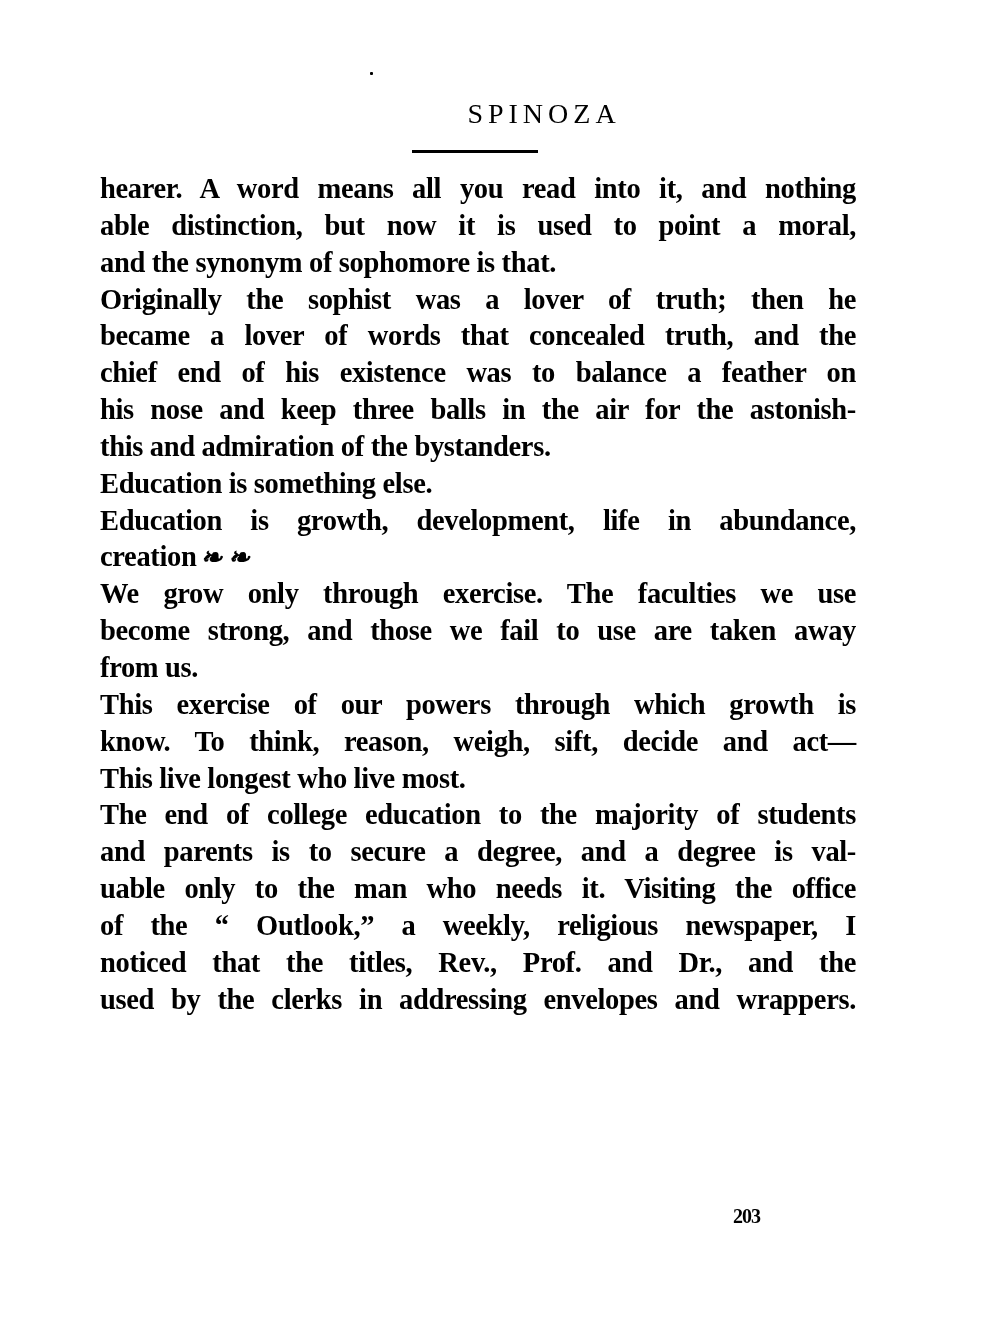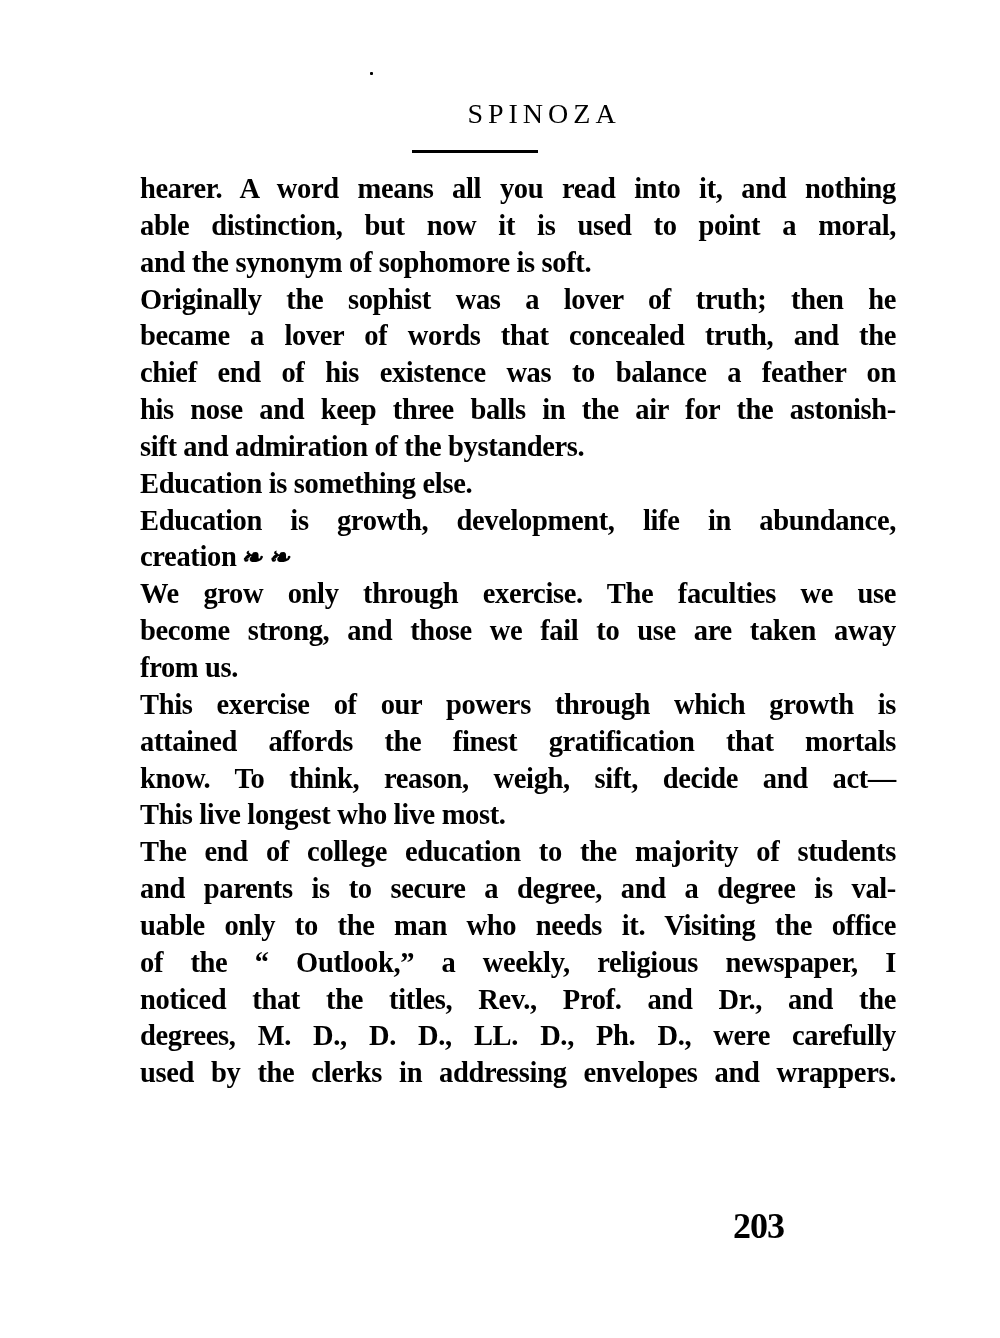--- a/index.html
+++ b/index.html
@@ -8,68 +8,66 @@
   .speck { position: absolute; left: 370px; top: 72px; width: 3px; height: 3px; background: #000; border-radius: 1px; }
   .running-head {
     position: absolute; left: 0; width: 1000px; top: 96px; text-align: center;
     font-family: "Liberation Serif", "DejaVu Serif", serif; font-size: 28px;
     letter-spacing: 5px; line-height: 36px; margin-left: 44px;
   }
   .head-rule { position: absolute; left: 412px; top: 150px; width: 126px; height: 3px; background: #000; }
   .body-text {
     position: absolute; left: 100px; top: 171px; width: 756px;
     font-family: "Liberation Serif", "DejaVu Serif", serif; font-size: 28.5px;
-    line-height: 36.85px; font-weight: bold; letter-spacing: -0.35px; margin-left: 40px;
+    line-height: 36.85px; font-weight: bold; letter-spacing: -0.35px;
   }
   .line { display: block; white-space: nowrap; text-align: justify; text-align-last: justify; height: 36.85px; overflow: visible; }
   .line.last { text-align-last: left; }
   .fleuron { display: inline-block; margin-left: 4px; font-size: 26px; font-style: italic; }
   .folio {
     position: absolute; left: 733px; top: 1205px;
-    font-family: "Liberation Serif", "DejaVu Serif", serif; font-size: 36px;
+    font-family: "Liberation Serif", "DejaVu Serif", serif; font-size: 20px;
     font-weight: bold; letter-spacing: -1px;
   }
 </style>
 </head>
 <body>
 
 <div class="page">
   <div class="speck"></div>
   <div class="running-head">SPINOZA</div>
   <div class="head-rule"></div>
 
   <div class="body-text">
 
     <span class="line">hearer. A word means all you read into it, and nothing</span>
     <span class="line">able distinction, but now it is used to point a moral,</span>
-    <span class="line last">and the synonym of sophomore is soft.</span>
+    <span class="line last">and the synonym of sophomore is that.</span>
 
     <span class="line">Originally the sophist was a lover of truth; then he</span>
     <span class="line">became a lover of words that concealed truth, and the</span>
     <span class="line">chief end of his existence was to balance a feather on</span>
     <span class="line">his nose and keep three balls in the air for the astonish-</span>
-    <span class="line last">sift and admiration of the bystanders.</span>
+    <span class="line last">this and admiration of the bystanders.</span>
 
     <span class="line last">Education is something else.</span>
 
     <span class="line">Education is growth, development, life in abundance,</span>
     <span class="line last"><span>creation</span><span class="fleuron">❧ ❧</span></span>
 
     <span class="line">We grow only through exercise. The faculties we use</span>
     <span class="line">become strong, and those we fail to use are taken away</span>
     <span class="line last">from us.</span>
 
     <span class="line">This exercise of our powers through which growth is</span>
-    <span class="line">attained affords the finest gratification that mortals</span>
     <span class="line">know. To think, reason, weigh, sift, decide and act—</span>
     <span class="line last">This live longest who live most.</span>
 
     <span class="line">The end of college education to the majority of students</span>
     <span class="line">and parents is to secure a degree, and a degree is val-</span>
     <span class="line">uable only to the man who needs it. Visiting the office</span>
     <span class="line">of the “ Outlook,” a weekly, religious newspaper, I</span>
     <span class="line">noticed that the titles, Rev., Prof. and Dr., and the</span>
-    <span class="line">degrees, M. D., D. D., LL. D., Ph. D., were carefully</span>
     <span class="line">used by the clerks in addressing envelopes and wrappers.</span>
   </div>
 
   <div class="folio">203</div>
 </div>
 
 </body></html>

